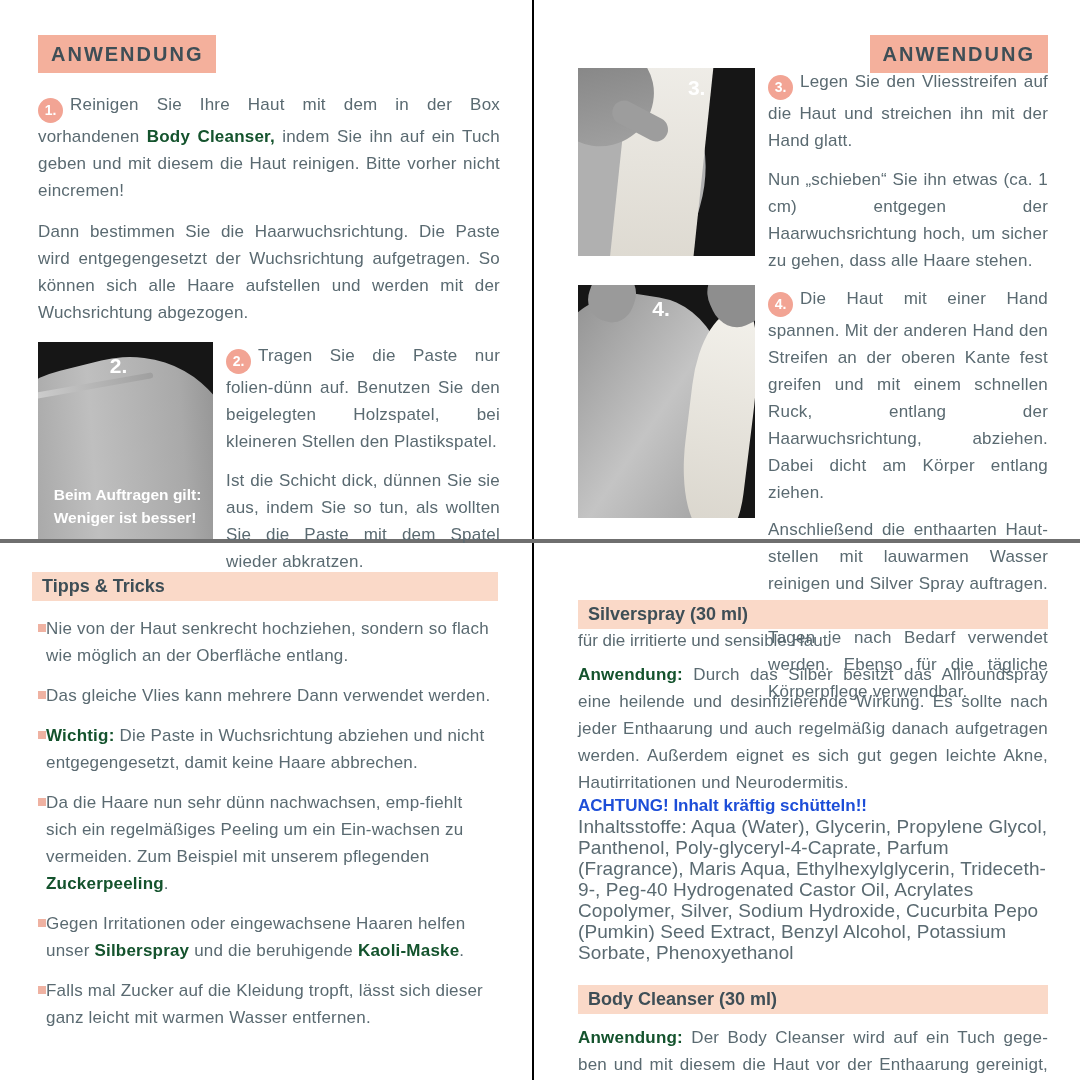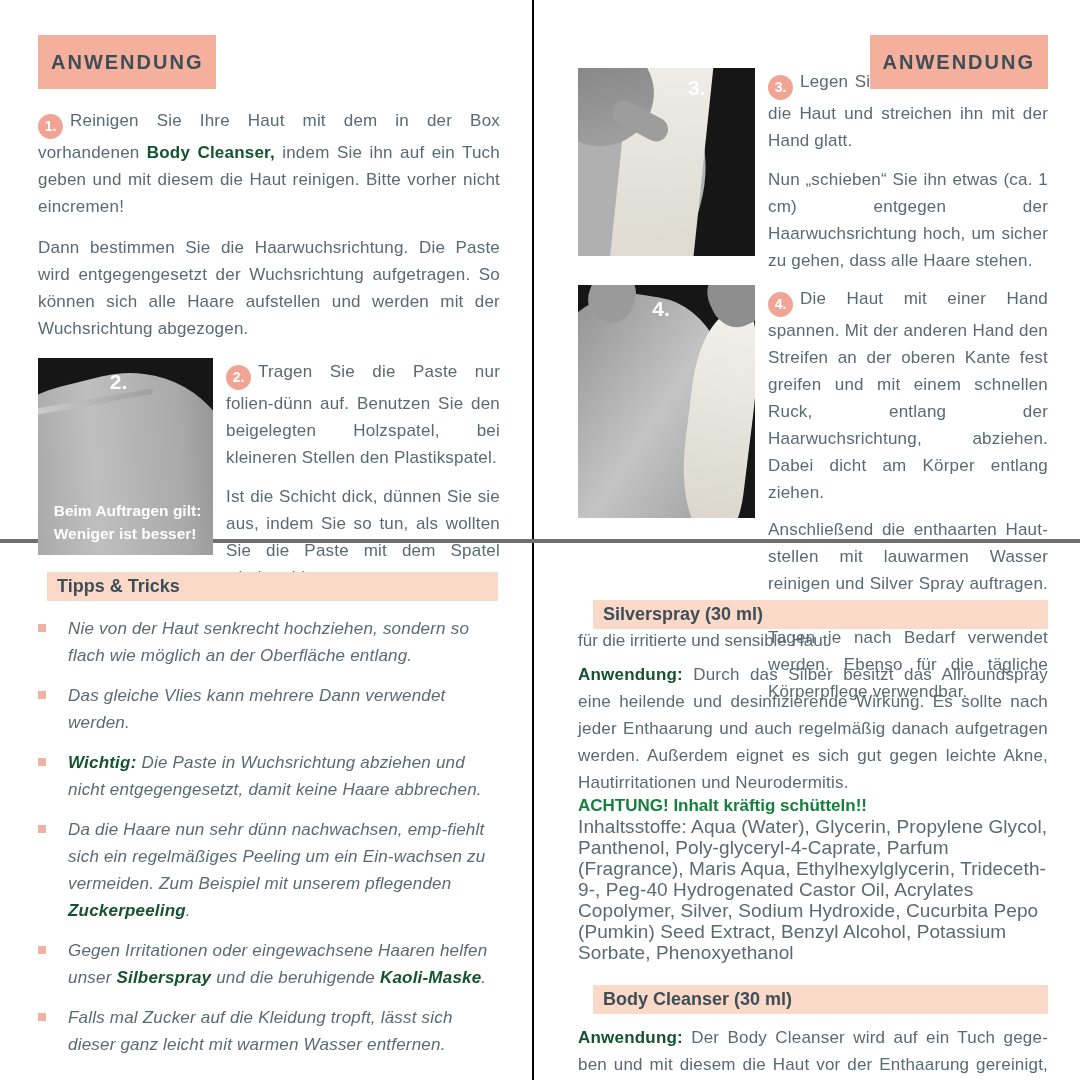--- a/index.html
+++ b/index.html
@@ -14,52 +14,52 @@
   
   .q{position:absolute;}
   #q-tl{left:38px;top:35px;width:462px;}
   #q-tr{left:578px;top:35px;width:470px;}
   #q-bl{left:32px;top:572px;width:466px;}
   #q-br{left:578px;top:600px;width:470px;}
 
   
   .hdr-box{
     display:inline-block;background:#f4b09c;color:#3e4e56;font-weight:bold;
-    font-size:20px;letter-spacing:2px;padding:17px 13px;line-height:1;
+    font-size:20px;letter-spacing:2px;padding:9px 13px;line-height:1;
   }
   .hdr-right{position:absolute;top:0;right:0;}
   .band{
     background:#fad9c8;color:#3e4e56;font-weight:bold;font-size:18px;
-    padding:5px 10px 4px 10px;line-height:1.1;margin-left:15px;
+    padding:5px 10px 4px 10px;line-height:1.1;
   }
 
   
   .body-p{font-size:17px;line-height:27px;margin:0 0 0 0;text-align:justify;letter-spacing:.2px;}
   .mt14{margin-top:14px;} .mt12{margin-top:12px;} .mt10{margin-top:10px;}
   .mt16{margin-top:16px;} .mt8{margin-top:8px;} .mt22{margin-top:22px;}
   b,.bold{font-weight:bold;color:#14532d;}
   .warn{font-weight:bold;color:#3e4e56;font-size:17.5px;line-height:26px;text-align:left;}
   .warn .accent{color:#f2a595;}
   .warn .ul{text-decoration:underline;text-decoration-thickness:2px;text-underline-offset:2px;}
   .step-circle{
     display:inline-block;width:25px;height:25px;border-radius:50%;
     background:#f2a494;color:#fff;font-weight:bold;font-size:14px;line-height:25px;
     text-align:center;margin-right:7px;vertical-align:-5px;letter-spacing:0;
   }
   .small-p{font-size:19px;line-height:21px;text-align:left;letter-spacing:.1px;margin:0;}
   .subtitle{font-size:17px;line-height:24px;margin:0;}
-  .caution{font-weight:bold;color:#15803d;font-size:17px;margin:0;}
+  .caution{font-weight:bold;color:#1d4ed8;font-size:17px;margin:0;}
 
   
   .row{display:flex;gap:13px;}
   .col{flex:1;min-width:0;}
 
   
   .tips{list-style:none;margin:14px 0 0 0;padding:0;}
-  .tips li{display:flex;gap:22px;margin-bottom:13px;font-size:17px;line-height:27px;letter-spacing:.2px;font-style:italic;}
+  .tips li{display:flex;margin-bottom:13px;font-size:17px;line-height:27px;letter-spacing:.2px;}
   .sq{flex:none;width:8px;height:8px;background:#efb2a2;margin-top:9px;margin-left:6px;}
 
   
   .photo{position:relative;background:#161616;overflow:hidden;flex:none;}
   .photo .ph-label{position:absolute;color:#fff;font-weight:bold;font-size:21px;z-index:5;}
   .ph2{width:175px;height:197px;}
   .ph3{width:177px;height:188px;}
   .ph4{width:177px;height:233px;}
   .arm{position:absolute;}
   .arm2{left:-34%;top:10%;width:150%;height:125%;border-radius:42%;

